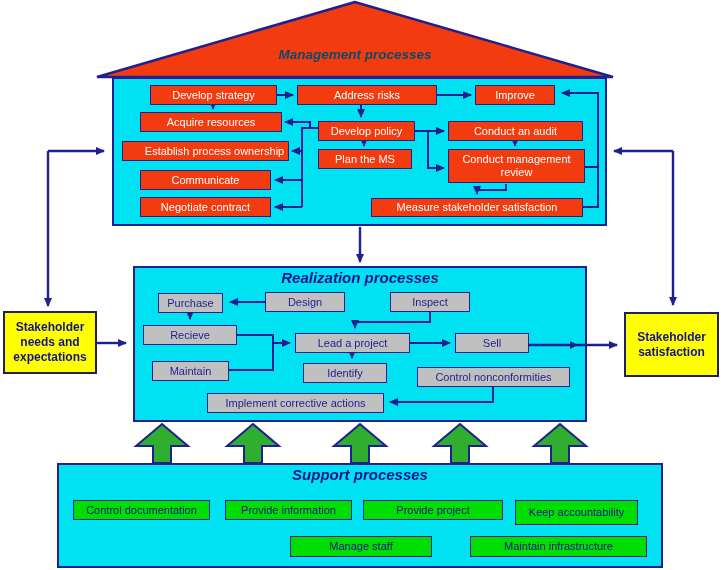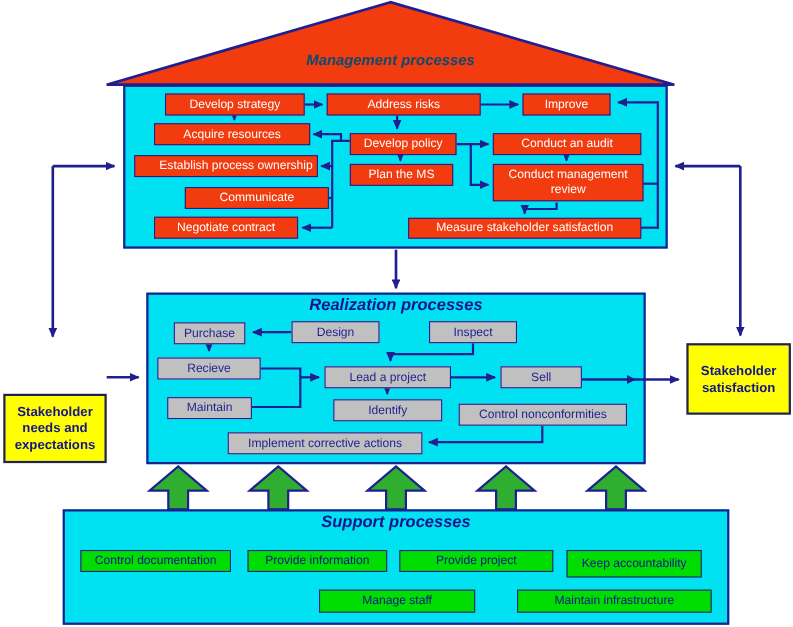--- a/index.html
+++ b/index.html
@@ -105,43 +105,43 @@
       <polyline class="arr" points="410,343 450,343"></polyline>
       <polyline class="arr" points="352,353 352,358"></polyline>
       <polyline class="arr" points="493,387 493,402 390,402"></polyline>
     </g>
   </svg>
 
   <div id="mgmt-title" class="title">Management processes</div>
   <div id="real-title" class="title">Realization processes</div>
   <div id="supp-title" class="title">Support processes</div>
 
-  <div class="yellow" style="left:3px; top:311px; width:94px; height:63px;margin-top:47px;">Stakeholder needs and expectations</div>
+  <div class="yellow" style="left:3px; top:311px; width:94px; height:63px;">Stakeholder needs and expectations</div>
   <div class="yellow" style="left:624px; top:312px; width:95px; height:65px;">Stakeholder satisfaction</div>
 
 <div class="box red" style="left: 150px; top: 85px; width: 127px; height: 20px;">Develop strategy</div>
     <div class="box red" style="left: 297px; top: 85px; width: 140px; height: 20px;">Address risks</div>
     <div class="box red" style="left: 475px; top: 85px; width: 80px; height: 20px;">Improve</div>
     <div class="box red" style="left: 318px; top: 121px; width: 97px; height: 20px;">Develop policy</div>
     <div class="box red" style="left: 140px; top: 112px; width: 142px; height: 20px;">Acquire resources</div>
     <div class="box red" style="left: 448px; top: 121px; width: 135px; height: 20px;">Conduct an audit</div>
     <div class="box red" style="left: 122px; top: 141px; width: 167px; height: 20px; padding-left: 20px;">Establish process ownership</div>
     <div class="box red" style="left: 318px; top: 149px; width: 94px; height: 20px;">Plan the MS</div>
     <div class="box red" style="left: 448px; top: 149px; width: 137px; height: 34px;">Conduct management review</div>
-    <div class="box red" style="left: 140px; top: 170px; width: 131px; height: 20px; margin-left: 28px;">Communicate</div>
+    <div class="box red" style="left: 140px; top: 170px; width: 131px; height: 20px;">Communicate</div>
     <div class="box red" style="left: 140px; top: 197px; width: 131px; height: 20px;">Negotiate contract</div>
     <div class="box red" style="left: 371px; top: 198px; width: 212px; height: 19px;">Measure stakeholder satisfaction</div>
     <div class="box gray" style="left: 158px; top: 293px; width: 65px; height: 20px;">Purchase</div>
     <div class="box gray" style="left: 265px; top: 292px; width: 80px; height: 20px;">Design</div>
     <div class="box gray" style="left: 390px; top: 292px; width: 80px; height: 20px;">Inspect</div>
     <div class="box gray" style="left: 143px; top: 325px; width: 94px; height: 20px;">Recieve</div>
     <div class="box gray" style="left: 295px; top: 333px; width: 115px; height: 20px;">Lead a project</div>
     <div class="box gray" style="left: 455px; top: 333px; width: 74px; height: 20px;">Sell</div>
     <div class="box gray" style="left: 152px; top: 361px; width: 77px; height: 20px;">Maintain</div>
-    <div class="box gray" style="left: 303px; top: 363px; width: 99px; height: 20px;">Identify</div>
+    <div class="box gray" style="left: 303px; top: 363px; width: 84px; height: 20px;">Identify</div>
     <div class="box gray" style="left: 417px; top: 367px; width: 153px; height: 20px;">Control nonconformities</div>
     <div class="box gray" style="left: 207px; top: 393px; width: 177px; height: 20px;">Implement corrective actions</div>
     <div class="box green" style="left: 73px; top: 500px; width: 137px; height: 20px;">Control documentation</div>
     <div class="box green" style="left: 225px; top: 500px; width: 127px; height: 20px;">Provide information</div>
     <div class="box green" style="left: 363px; top: 500px; width: 140px; height: 20px;">Provide project</div>
     <div class="box green" style="left: 515px; top: 500px; width: 123px; height: 25px;">Keep accountability</div>
     <div class="box green" style="left: 290px; top: 536px; width: 142px; height: 21px;">Manage staff</div>
     <div class="box green" style="left: 470px; top: 536px; width: 177px; height: 21px;">Maintain infrastructure</div>
   </div>
 

